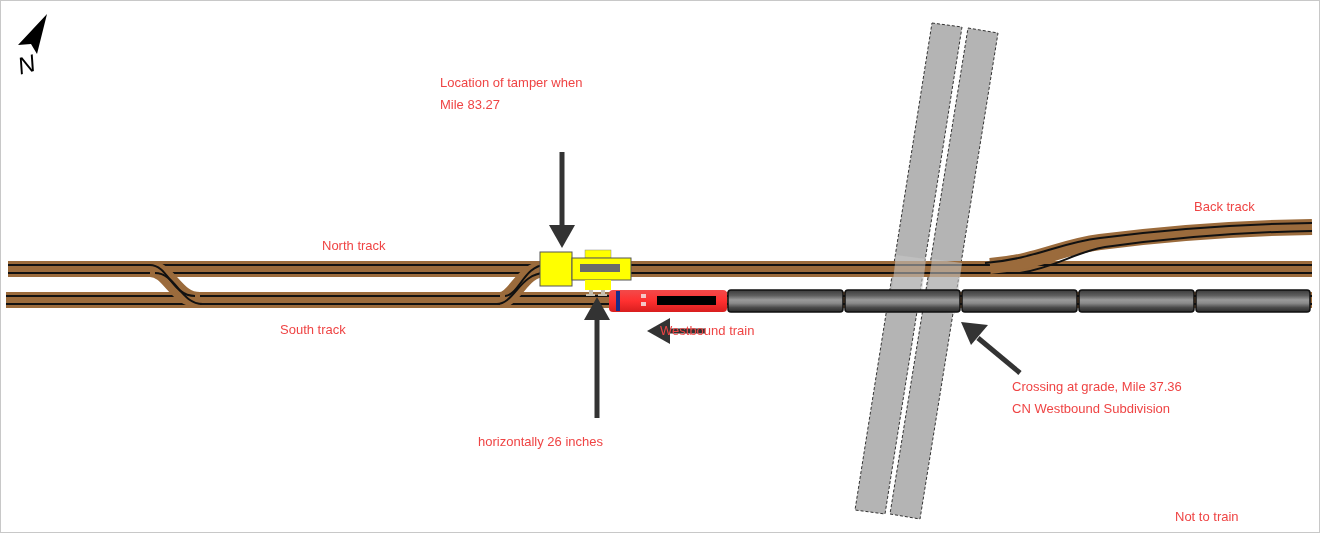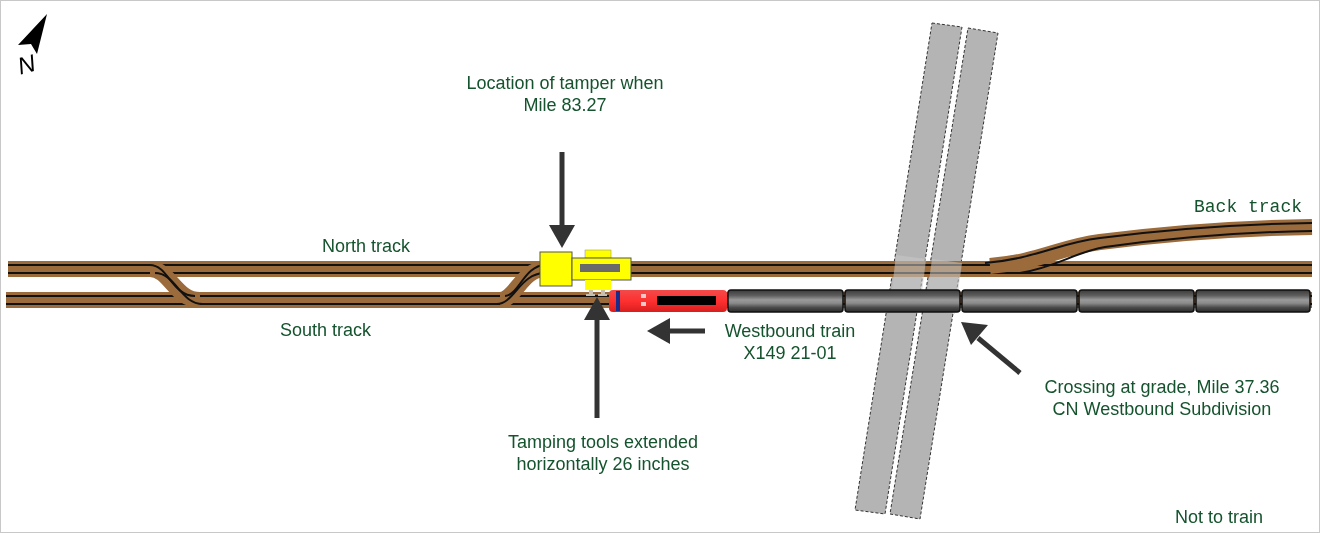--- a/index.html
+++ b/index.html
@@ -1,21 +1,21 @@
 <!DOCTYPE html>
 <html><head>
 <meta charset="utf-8">
 <style>
   html, body { margin: 0; padding: 0; background: #ffffff; }
   body { width: 1320px; height: 533px; position: relative; overflow: hidden;
          font-family: "Liberation Sans", sans-serif; }
   #frame { position: absolute; left: 0; top: 0; width: 1318px; height: 531px;
            border: 1px solid #c8c8c8; box-sizing: content-box; }
   svg#diagram { position: absolute; left: 0; top: 0; }
-  .lbl { position: absolute; font-size: 18px; color: #14532d; text-align: center;
+  .lbl { position: absolute; font-size: 13px; color: #ef4444; text-align: left;
          line-height: 22px; white-space: nowrap; }
 </style>
 </head>
 <body>
 
 <div id="frame"></div>
 
 <svg id="diagram" width="1320" height="533">
   <defs>
     <linearGradient id="carGrad" x1="0" y1="0" x2="0" y2="1">
@@ -127,26 +127,24 @@
     </g>
   </g>
 </svg>
 
 <div class="lbl" style="left:440px;top:72px;width:250px;">
   <div>Location of tamper when</div>
   <div>Mile 83.27</div>
 </div>
 <div class="lbl" style="left:278px;top:235px;margin-left:44px;">North track</div>
 <div class="lbl" style="left:280px;top:319px;">South track</div>
-<div class="lbl" style="left:1194px;top:196px;font-family:Liberation Mono, monospace;">Back track</div>
-<div class="lbl" style="left:700px;top:320px;width:180px;">
+<div class="lbl" style="left:1194px;top:196px;">Back track</div>
+<div class="lbl" style="left:660px;top:320px;width:180px;">
   <div>Westbound train</div>
-  <div>X149 21-01</div>
 </div>
 <div class="lbl" style="left:478px;top:431px;width:250px;">
-  <div>Tamping tools extended</div>
   <div>horizontally 26 inches</div>
 </div>
 <div class="lbl" style="left:1012px;top:376px;width:300px;">
   <div>Crossing at grade, Mile 37.36</div>
   <div>CN Westbound Subdivision</div>
 </div>
 <div class="lbl" style="left:1175px;top:506px;">Not to train</div>
 
 </body></html>

